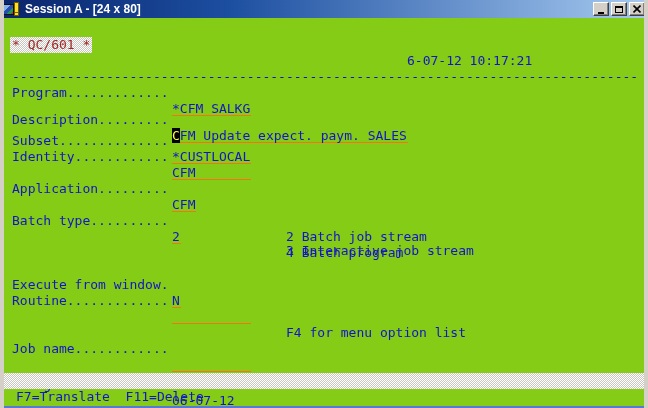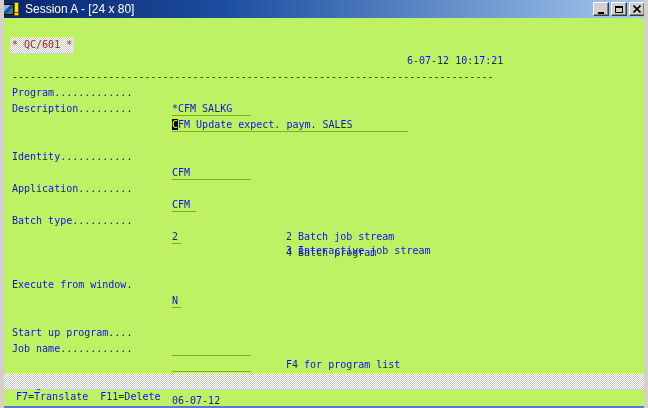--- a/index.html
+++ b/index.html
@@ -24,37 +24,37 @@
     position:absolute; left:0; top:2px; width:11px; height:11px;
     border:1px solid #101010;
     background:linear-gradient(135deg,#7FB2F0 0 35%,#2B4BB0 35% 65%,#1E9A4E 65% 85%,#C03030 85%);
   }
   .icon-bang {
     position:absolute; left:11px; top:0; width:5px; height:14px;
     border:1px solid #6E5A00;
     background:linear-gradient(#FFDD22 0 9px,#7A6000 9px 10px,#FFDD22 10px);
   }
   .title-text {
-    color:#fff; font-family:"Liberation Sans", sans-serif; font-weight:normal;
+    color:#fff; font-family:"Liberation Sans", sans-serif; font-weight:bold;
     font-size:12px; margin-left:5px; white-space:pre;
   }
   .win-buttons { margin-left:auto; display:flex; gap:2px; }
   .wbtn {
     width:16px; height:14px; background:#D4D0C8;
     border:1px solid; border-color:#FFFFFF #404040 #404040 #FFFFFF;
     box-shadow:inset -1px -1px 0 #808080;
     display:flex; align-items:center; justify-content:center;
   }
   .glyph-min { width:6px; height:2px; background:#000; margin-top:7px; }
   .glyph-max { width:8px; height:7px; border:1px solid #000; border-top:2px solid #000; }
 
   
   .terminal {
-    position:absolute; top:18px; left:0; right:0; bottom:2px; background:#bef264;
-    font-size:10px; line-height:16px; color:#1414C8; overflow:hidden;text-decoration:underline;
+    position:absolute; top:18px; left:0; right:0; bottom:2px; background:#84cc16;
+    font-size:13px; line-height:16px; color:#1414C8; overflow:hidden;text-decoration:underline;
   }
   .t-row { position:absolute; left:0; right:0; height:16px; white-space:pre; }
   .lbl  { position:absolute; left:8px; }
   .val  { position:absolute; left:168px; }
   .opt  { position:absolute; left:282px; }
   .field { height:15px; border-bottom:1px solid #f97316; }
   .red { color:#A02828; }
   .dither {
     background-image:conic-gradient(#FFFFFF 25%,#C8C8C0 0 50%,#FFFFFF 0 75%,#C8C8C0 0);
     background-size:2px 2px;
@@ -103,25 +103,29 @@
 
     <div class="t-row" style="top:35px">
       <span class="lbl">--------------------------------------------------------------------------------</span>
     </div>
 
     <div class="t-row" style="top:51px">
       <span class="lbl">Program.............</span>
       <span class="val field" style="width:79px">*CFM SALKG</span>
     </div>
 
-    <div class="t-row" style="top:67px">
+    <div class="t-row" style="top:78px">
       <span class="lbl">Description.........</span>
       <span class="val field" style="width:236px"><span class="cursor">C</span><span>FM Update expect. paym. SALES</span></span>
     </div>
 
+    <div class="t-row" style="top:99px">
+      <span class="lbl">Subset..............</span>
+      <span class="val field" style="width:79px">*CUSTLOCAL</span>
+    </div>
 
     <div class="t-row" style="top:115px">
       <span class="lbl">Identity............</span>
       <span class="val field" style="width:79px">CFM</span>
     </div>
 
 
     <div class="t-row" style="top:147px">
       <span class="lbl">Application.........</span>
       <span class="val field" style="width:24px">CFM</span>
@@ -139,26 +143,26 @@
 
     <div class="t-row" style="top:209px">
       <span class="opt">3 Interactive job stream</span>
     </div>
 
     <div class="t-row" style="top:243px">
       <span class="lbl">Execute from window.</span>
       <span class="val field" style="width:9px">N</span>
     </div>
 
+    <div class="t-row" style="top:259px">
+      <span class="lbl">Routine.............</span>
+      <span class="val field" style="width:79px"></span>
+      <span class="opt">F4 for menu option list</span>
+    </div>
 
-    <div class="t-row" style="top:291px">
-      <span class="lbl">Start up program....</span>
-      <span class="val field" style="width:79px"></span>
-      <span class="opt">F4 for program list</span>
-    </div>
 
     <div class="t-row" style="top:307px">
       <span class="lbl">Job name............</span>
       <span class="val field" style="width:79px"></span>
     </div>
 
     <div class="t-row" style="top:343px">
       <span class="lbl">Change date.........</span>
       <span class="val">06-07-12</span>
     </div>

